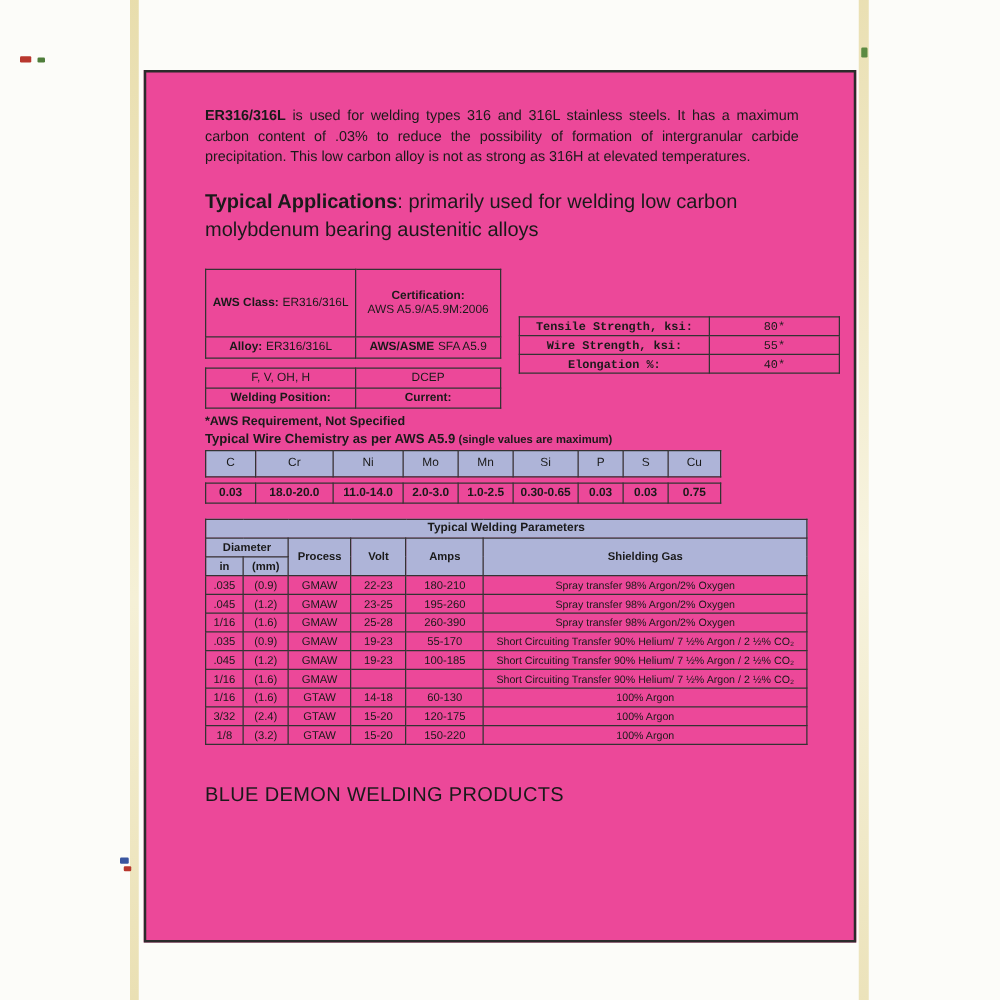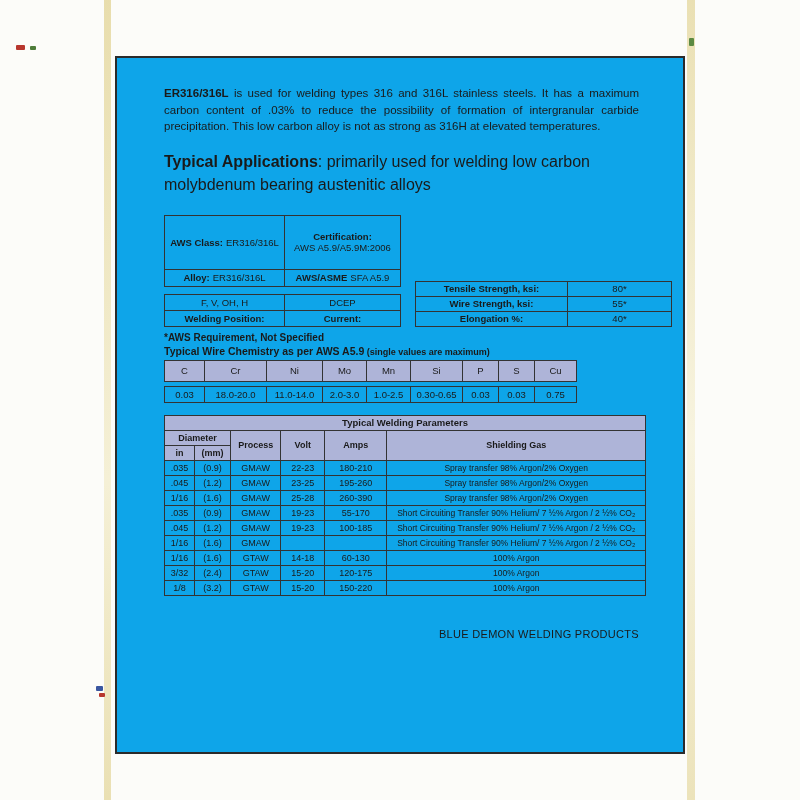--- a/index.html
+++ b/index.html
@@ -21,60 +21,60 @@
   .speck.red1   { left:16px;  top:45px;  width:9px; height:5px; background:#b8372e; }
   .speck.green1 { left:30px;  top:46px;  width:6px; height:4px; background:#4e7d3a; }
   .speck.green2 { left:689px; top:38px;  width:5px; height:8px; background:#5b8a42; }
   .speck.blue1  { left:96px;  top:686px; width:7px; height:5px; background:#3a56a0; }
   .speck.red2   { left:99px;  top:693px; width:6px; height:4px; background:#b8372e; }
 
   .page {
     position:absolute; left:115px; top:56px;
     width:570px; height:698px;
     border:2px solid #2b2b2b;
-    background:#0ea5e9;
+    background:#ec4899;
     padding:27px 44px 0 47px;
   }
 
   .intro { font-size:11.5px; line-height:1.44; text-align:justify; }
   .apps  { margin-top:15px; font-size:16px; line-height:1.45; }
   b, strong, .bold { font-weight:bold; }
 
   table { border-collapse:collapse; table-layout:fixed; font-size:9.5px; }
   td, th { border:1px solid #333; text-align:center; vertical-align:middle; padding:1px 3px; }
 
-  .spec-row { display:flex; align-items:flex-end; margin-top:19px; }
+  .spec-row { display:flex; align-items:center; margin-top:19px; }
   .spec-left { width:251px; }
   .spec-table { width:236px; }
   .spec-table td { height:17px; }
   .cert-cell { line-height:1.2; padding:15px 2px; }
   .pos-table { width:236px; margin-top:7px; }
   .pos-table td { height:16px; }
   .val-gap { margin-left:3px; }
 
   .mech-table { margin-left:14px; margin-top:11px; width:256px; }
-  .mech-table td { height:15px; }
+  .mech-table td { height:15px;font-family:Liberation Mono, monospace; }
 
   .aws-note { margin-top:5px; font-size:10px; font-weight:bold; }
   .chem-title { margin-top:2px; font-size:10.5px; font-weight:bold; }
   .chem-title .small { font-size:9px; }
 
   .chem-table { width:412px; margin-top:3px; }
   .chem-table.head td { height:21px; background:#aeb4d8; font-weight:normal; }
   .chem-table.vals { margin-top:4px; }
-  .chem-table.vals td { height:16px; }
+  .chem-table.vals td { height:16px;font-weight:bold; }
 
   .params-table { width:482px; margin-top:12px; font-size:9px; }
   .params-table .title-bar { background:#aeb4d8; font-weight:bold; height:15px; font-size:9.5px; }
   .params-table th { background:#aeb4d8; font-weight:bold; }
   .params-table .hdr td, .params-table .hdr th { height:15px; }
   .params-table tbody td { height:15px; }
   .gas-cell { font-size:8.5px; }
 
-  .footer { margin-top:32px; text-align:right; font-size:11px; letter-spacing:.3px; }
+  .footer { margin-top:32px; text-align:left; font-size:16px; letter-spacing:.3px; }
 </style>
 </head>
 <body>
 
 <div class="canvas">
   <div class="scan-strip left"></div>
   <div class="scan-strip right"></div>
   <div class="speck red1"></div>
   <div class="speck green1"></div>
   <div class="speck green2"></div>

